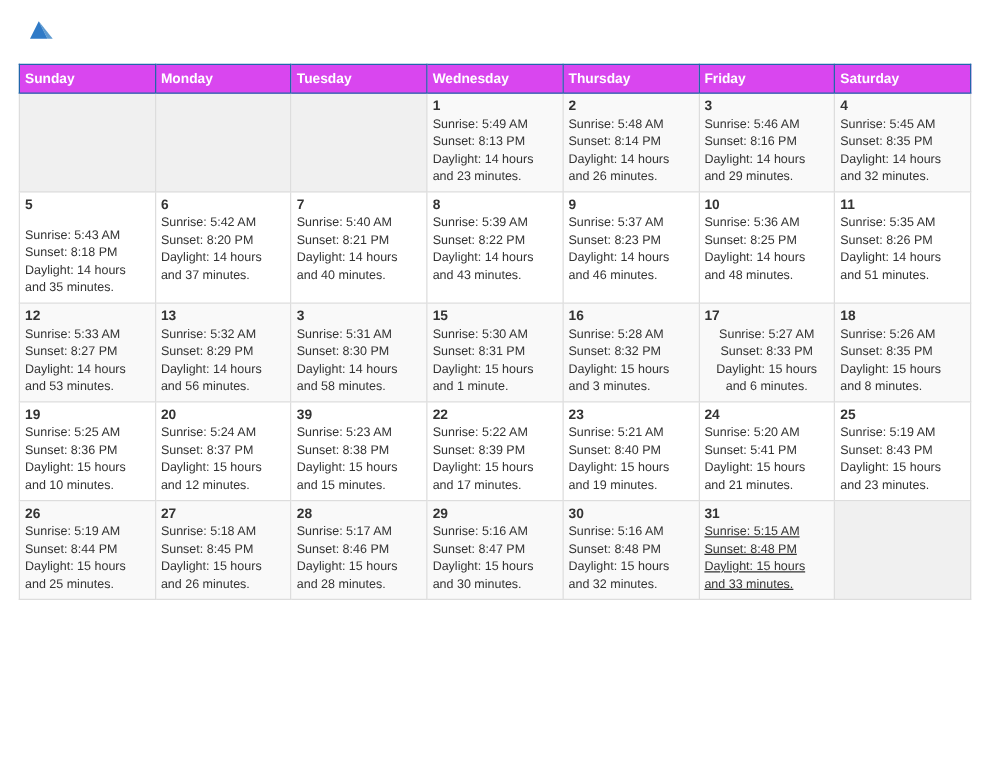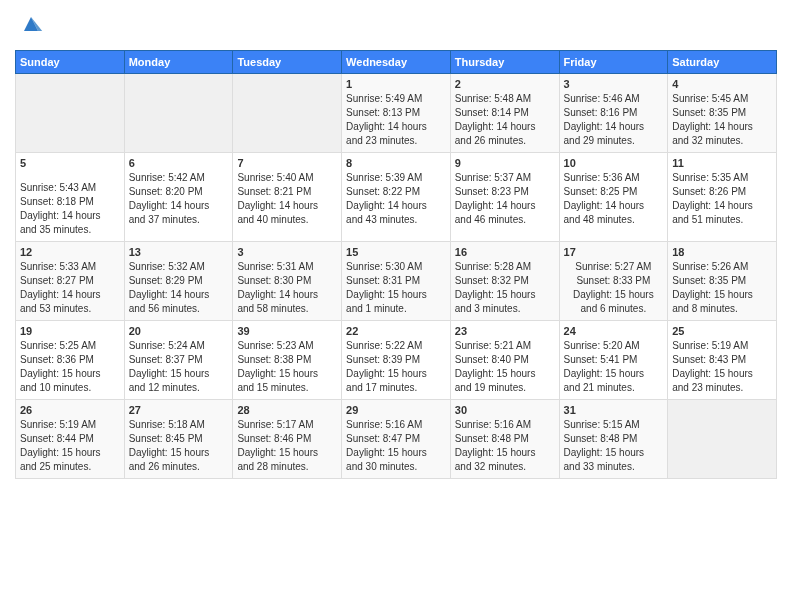--- a/index.html
+++ b/index.html
@@ -48,21 +48,21 @@
     .location {
       font-size: 14px;
       color: #555;
     }
     table {
       width: 100%;
       border-collapse: collapse;
       table-layout: fixed;
     }
     thead tr {
-      background-color: #3b82f6;
+      background-color: #d946ef;
     }
     thead th {
       color: #fff;
       font-size: 11px;
       font-weight: bold;
       padding: 5px 4px;
       text-align: left;
       border: 1px solid #2266aa;
     }
     tbody tr {
@@ -352,21 +352,21 @@
           </td>
           <td>
             <span class="day-num">30</span>
             <div class="day-info" style="white-space: pre-line;">Sunrise: 5:16 AM
 Sunset: 8:48 PM
 Daylight: 15 hours
 and 32 minutes.</div>
           </td>
           <td>
             <span class="day-num">31</span>
-            <div class="day-info" style="white-space: pre-line;">Sunrise: 5:15 AM
+            <div class="day-info" style="white-space: pre-line; text-decoration: underline;">Sunrise: 5:15 AM
 Sunset: 8:48 PM
 Daylight: 15 hours
 and 33 minutes.</div>
           </td>
           <td class="empty"></td>
         </tr>
       </tbody>
   </table>
 </div>
 

